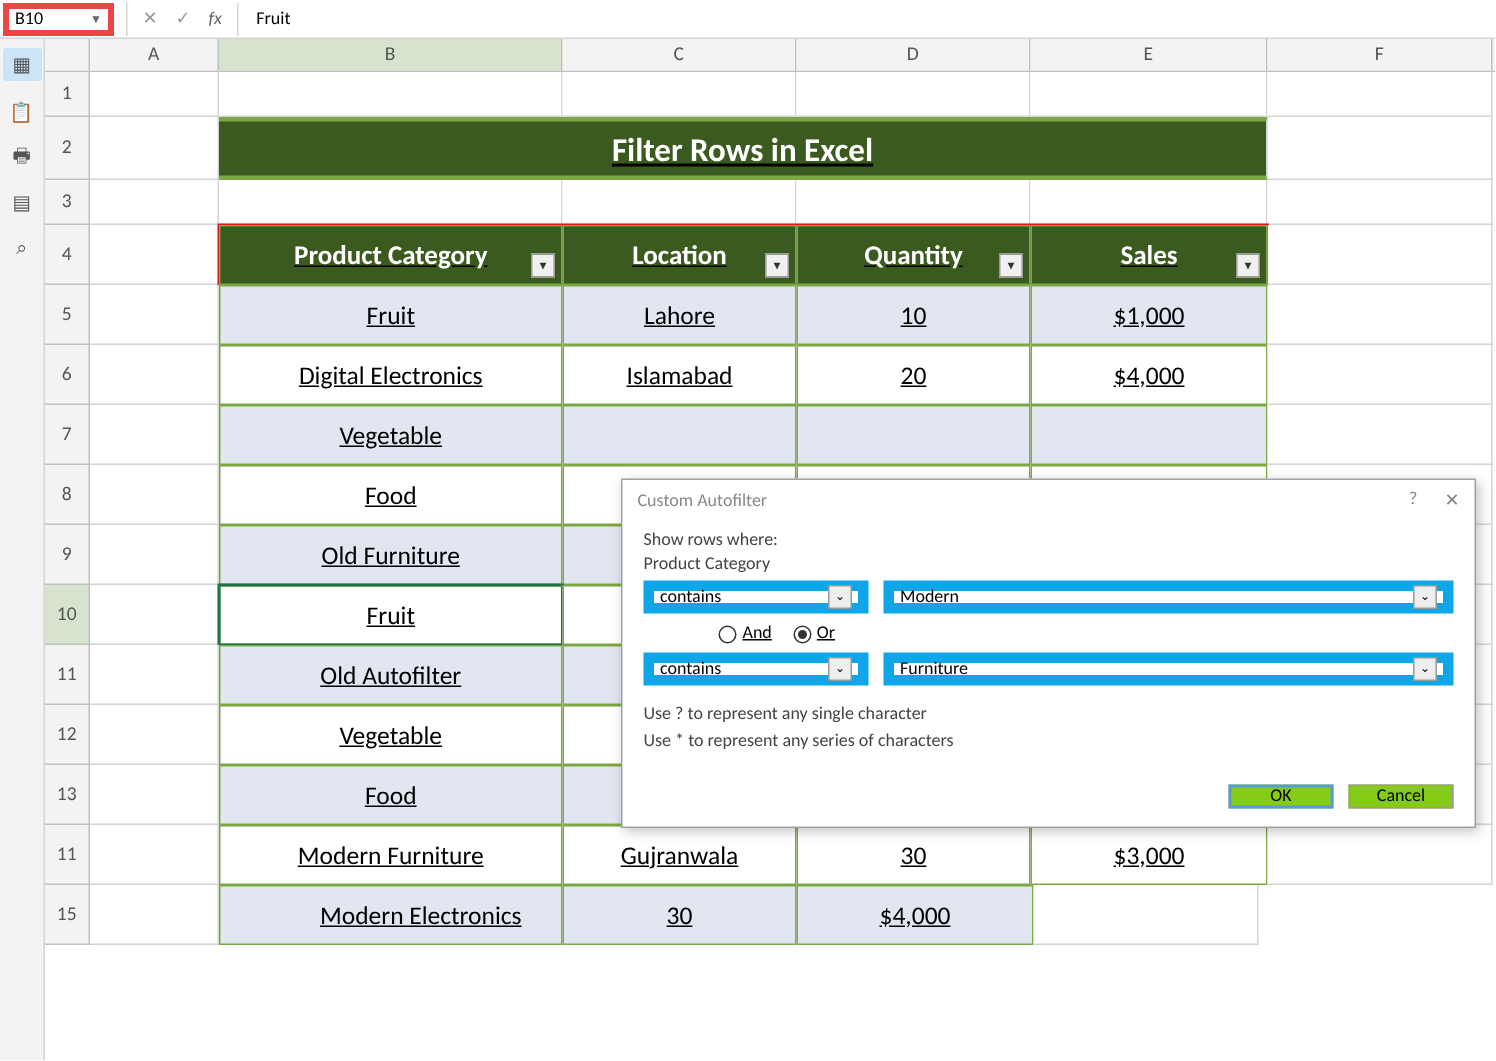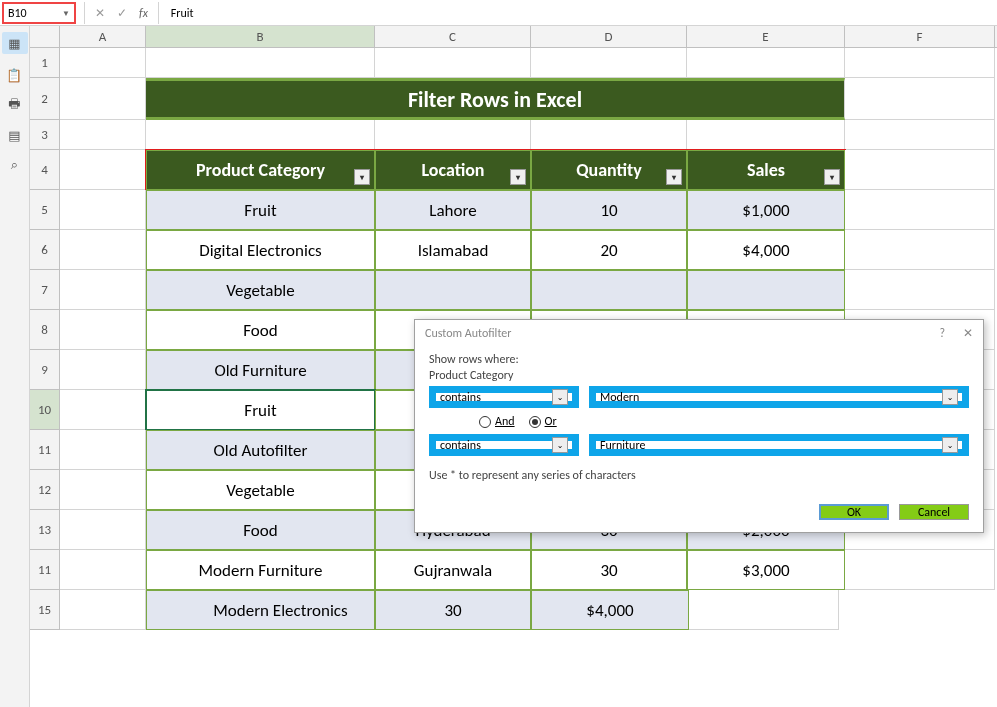--- a/index.html
+++ b/index.html
@@ -1,19 +1,19 @@
 <!DOCTYPE html>
 <html><head>
 <meta charset="utf-8">
 <style>
 * { box-sizing: border-box; margin: 0; padding: 0; }
 body { font-family: Calibri, Arial, sans-serif; background: #fff; width: 997px; height: 707px; overflow: hidden; position: relative; }
 
 .formula-bar { display: flex; align-items: center; height: 26px; border-bottom: 1px solid #d4d4d4; background: #fff; }
-.name-box { width: 74px; height: 22px; border: 2px solid #ef4444; margin: 2px 4px 2px 2px; display: flex; align-items: center; padding: 0 4px; font-size: 12px; }
+.name-box { width: 74px; height: 22px; border: 4px solid #ef4444; margin: 2px 4px 2px 2px; display: flex; align-items: center; padding: 0 4px; font-size: 12px; }
 .name-box-text { flex: 1; }
 .name-box-arrow { font-size: 8px; color: #666; }
 .fb-sep { width: 1px; height: 22px; background: #d4d4d4; margin: 0 4px; }
 .fb-btn { width: 22px; height: 22px; display: flex; align-items: center; justify-content: center; color: #999; font-size: 12px; }
 .fb-fx { font-style: italic; font-size: 12px; color: #666; margin: 0 6px; }
 .fb-value { font-size: 12px; padding-left: 8px; }
 
 .main-area { display: flex; height: calc(100% - 26px); }
 .left-toolbar { width: 30px; background: #f3f3f3; border-right: 1px solid #d4d4d4; display: flex; flex-direction: column; align-items: center; padding-top: 6px; gap: 12px; }
 .left-toolbar .tb-icon { width: 18px; height: 18px; display: flex; align-items: center; justify-content: center; font-size: 13px; color: #555; }
@@ -22,21 +22,21 @@
 .grid-wrap { flex: 1; position: relative; overflow: hidden; }
 .col-headers { display: flex; height: 22px; background: #f3f3f3; border-bottom: 1px solid #c0c0c0; }
 .corner { width: 30px; border-right: 1px solid #c0c0c0; background: #f3f3f3; }
 .col-h { border-right: 1px solid #c0c0c0; display: flex; align-items: center; justify-content: center; font-size: 13px; color: #555; background: #f3f3f3; }
 
 .grid-body { display: flex; }
 .row-headers { width: 30px; }
 .row-h { border-right: 1px solid #c0c0c0; border-bottom: 1px solid #c0c0c0; display: flex; align-items: center; justify-content: center; font-size: 13px; color: #555; background: #f3f3f3; }
 
 .cells { position: relative; }
-.row { display: flex; }
+.row { display: flex; text-decoration: underline; }
 .cell { border-right: 1px solid #d4d4d4; border-bottom: 1px solid #d4d4d4; display: flex; align-items: center; justify-content: center; font-size: 17px; background: #fff; overflow: hidden; }
 
 .title-row .merged { background: #3b5a1f; color: #fff; font-size: 22px; font-weight: bold; border-top: 3px solid #7aa843; border-bottom: 3px solid #7aa843; }
 .header-cell { background: #3b5a1f; color: #fff; font-weight: bold; font-size: 18px; border: 1px solid #7aa843; position: relative; }
 .header-row-wrap { outline: 2px solid #e01c1c; outline-offset: -1px; }
 .filter-btn { position: absolute; right: 4px; bottom: 4px; width: 16px; height: 16px; background: #f0f0f0; border: 1px solid #999; display: flex; align-items: center; justify-content: center; font-size: 8px; color: #333; }
 .data-even { background: #e2e6f0; }
 .data-cell { border: 1px solid #7aa843; font-size: 17px; }
 
 .active-cell { outline: 2px solid #217346; outline-offset: -1px; }
@@ -277,20 +277,21 @@
       <div class="dlg-select sel-op">
         <span>contains</span>
         <span class="arrow">⌄</span>
       </div>
       <div class="dlg-select sel-val">
         <span>Furniture</span>
         <span class="arrow">⌄</span>
       </div>
     </div>
     <div class="dlg-hint">
+      <div>Use ? to represent any single character</div>
       <div>Use * to represent any series of characters</div>
     </div>
   </div>
   <div class="dlg-buttons">
     <div class="dlg-btn primary">OK</div>
     <div class="dlg-btn">Cancel</div>
   </div>
 </div>
 
 </body></html>

